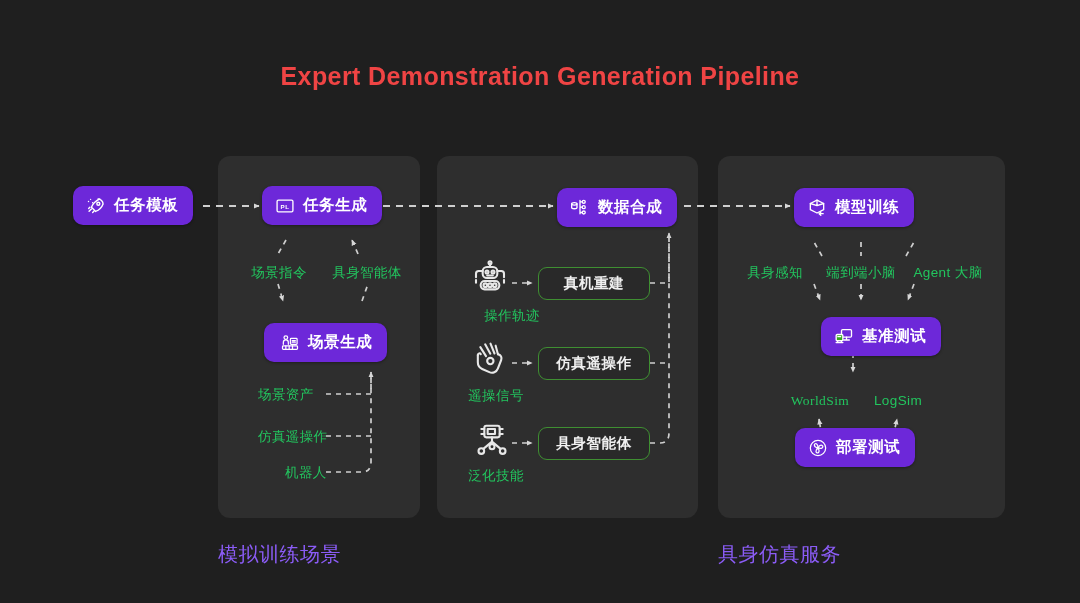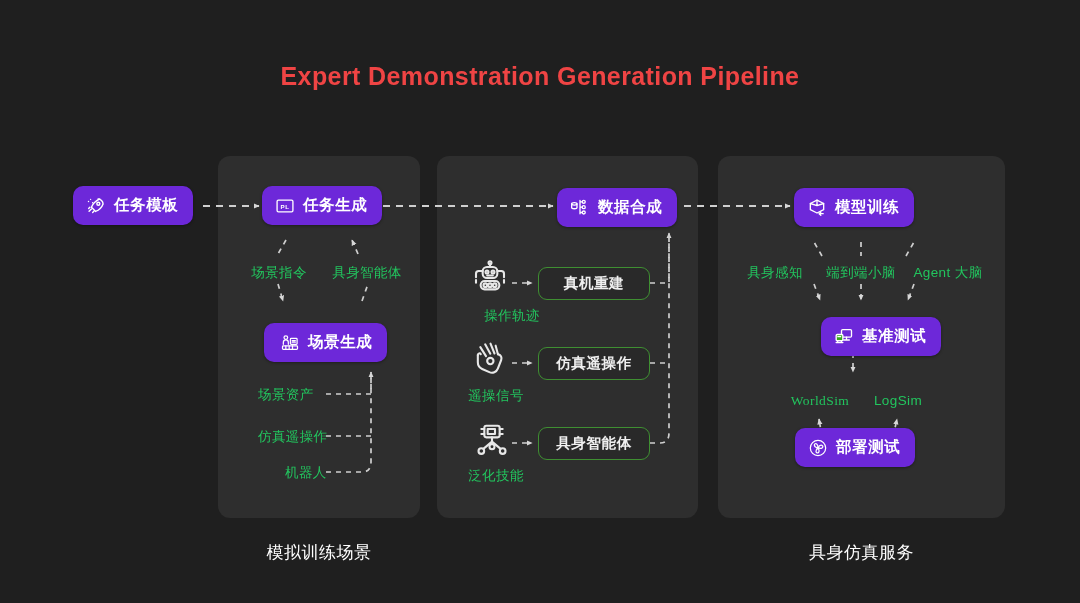--- a/index.html
+++ b/index.html
@@ -14,22 +14,22 @@
   .title {
     position: absolute; left: 0; top: 62px; width: 1080px;
     text-align: center; color: #ef4444;
     font-size: 25px; font-weight: 600; letter-spacing: .4px;
   }
 
   .panel {
     position: absolute; background: #2e2e2e; border-radius: 12px;
   }
   .panel-caption {
-    position: absolute; text-align: center; color: #ffffff;
-    font-size: 17px; letter-spacing: .5px;
+    position: absolute; text-align: left; color: #8b5cf6;
+    font-size: 20px; letter-spacing: .5px;
   }
 
   
   .pill {
     position: absolute; display: flex; align-items: center; gap: 8px;
     background: #6d28d9; border-radius: 10px;
     padding: 9px 15px 9px 13px;
     color: #ffffff; font-size: 15.5px; font-weight: 700;
     letter-spacing: .6px; white-space: nowrap;
     box-shadow: 0 1px 3px rgba(0,0,0,.35);

